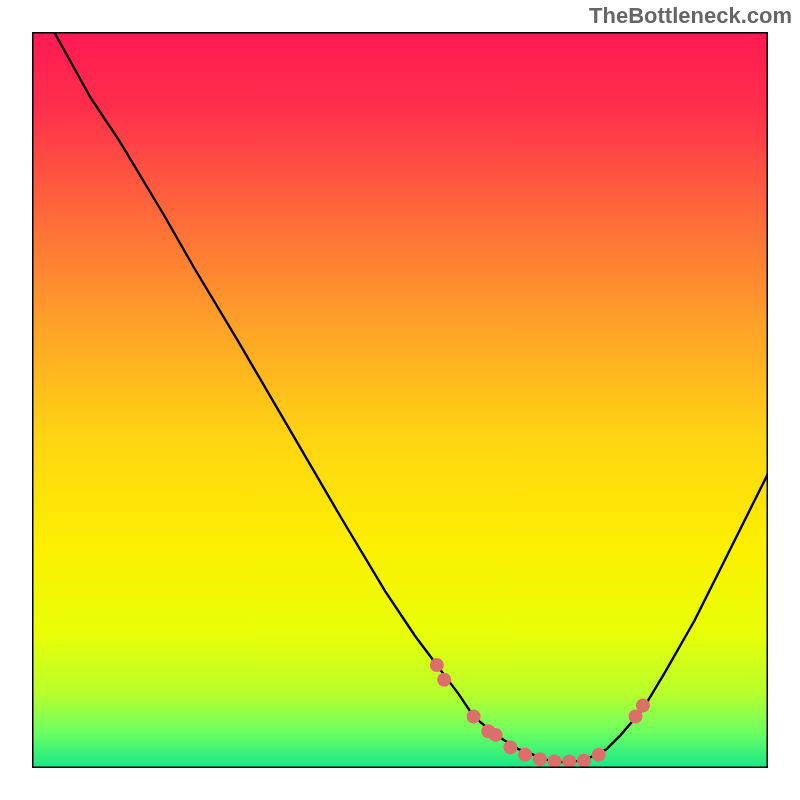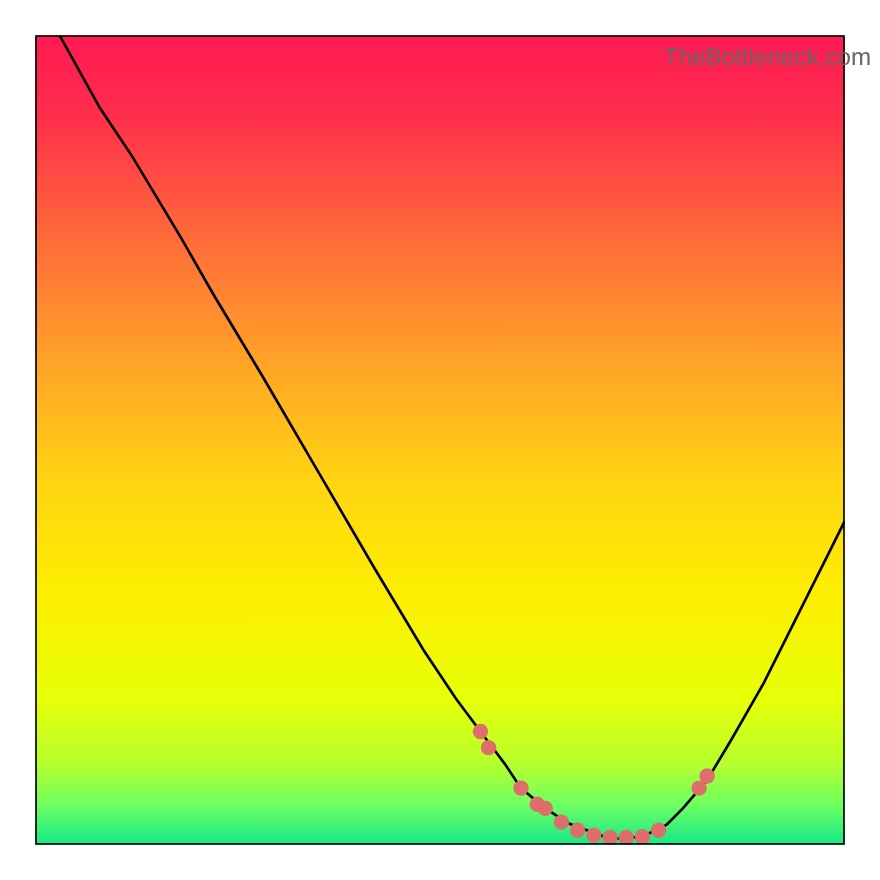--- a/index.html
+++ b/index.html
@@ -14,24 +14,23 @@
   .container {
     position: relative;
     width: 800px;
     height: 800px;
   }
   .watermark {
     position: absolute;
     top: 3px;
     right: 8px;
     font-size: 22px;
-    font-weight: normal;
+    font-weight: bold;
     color: #666;
     z-index: 20;
-    margin-top: 36px;
   }
   .plot {
     position: absolute;
     left: 32px;
     top: 32px;
     width: 736px;
     height: 736px;
   }
 </style>
 </head>

